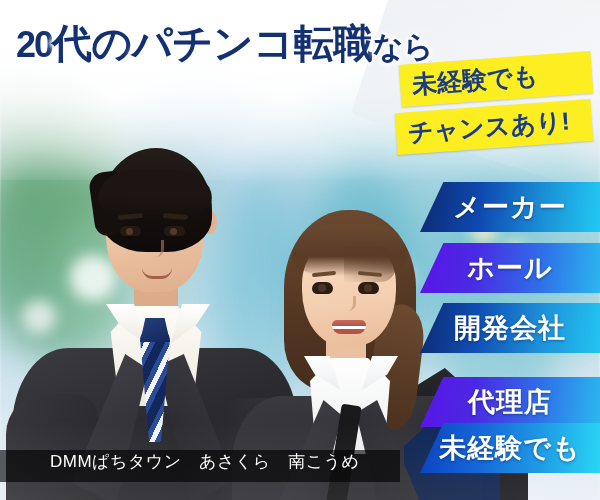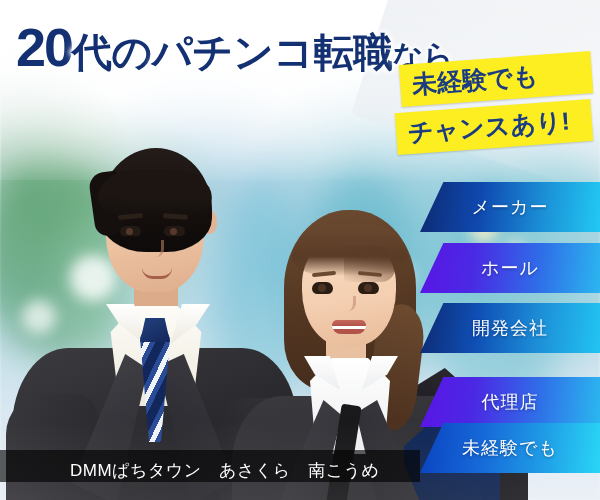--- a/index.html
+++ b/index.html
@@ -224,21 +224,21 @@
   
   .headline{
     position:absolute;left:16px;top:16px;z-index:20;
     font-size:36px;font-weight:700;letter-spacing:-.5px;color:#133072;
     text-shadow:
       0 0 6px rgba(255,255,255,.95),0 0 12px rgba(255,255,255,.9),
       2px 0 4px rgba(255,255,255,.85),-2px 0 4px rgba(255,255,255,.85),
       0 2px 4px rgba(255,255,255,.85),0 -2px 4px rgba(255,255,255,.85);
     white-space:nowrap;
   }
-  .headline .num{font-size:54px;font-weight:700;letter-spacing:-2px;}
+  .headline .num{font-size:36px;font-weight:700;letter-spacing:-2px;}
   .headline .k{font-size:40px;}
   .headline .tail{font-size:30px;}
 
   .chanceup{
     position:absolute;left:18px;top:72px;z-index:20;
     display:flex;align-items:baseline;white-space:nowrap;
   }
   .chance-word{
     font-size:62px;font-weight:700;font-style:italic;letter-spacing:1px;
     color:#1b3c82;
@@ -279,35 +279,35 @@
   
   .cats{position:absolute;left:0;top:0;width:600px;height:500px;z-index:21;pointer-events:none;}
   .cat{
     position:absolute;right:0;height:50px;width:180px;
     display:flex;align-items:center;justify-content:center;
     clip-path:polygon(13% 0,100% 0,100% 100%,0 100%);
     pointer-events:auto;cursor:pointer;
     box-shadow:0 1px 3px rgba(0,0,0,.2);
   }
   .cat span{
-    color:#ffffff;font-weight:400;font-size:18px;letter-spacing:1px;
+    color:#ffffff;font-weight:700;font-size:27px;letter-spacing:1px;
     text-shadow:0 1px 3px rgba(0,20,60,.45);
     white-space:nowrap;
   }
   .cat.c1{top:182px;background:linear-gradient(96deg,#0d2a72 0%,#0f49b0 34%,#1b8fd6 68%,#22c9f3 100%);}
   .cat.c2{top:243px;background:linear-gradient(96deg,#5a14e6 0%,#4a2ae4 30%,#2f6de8 66%,#2bb6ef 100%);}
   .cat.c3{top:303px;background:linear-gradient(96deg,#0d2a72 0%,#0f4fb5 32%,#1d8fd8 66%,#22c4f2 100%);}
   .cat.c4{top:377px;background:linear-gradient(96deg,#5a14e6 0%,#4b28e4 30%,#2f6fe8 66%,#2bb8ef 100%);}
   .cat.c5{top:423px;background:linear-gradient(96deg,#0a43c0 0%,#1668d8 34%,#1f9ce6 68%,#2ad6f6 100%);}
 
   
   .credit{
     position:absolute;left:0;top:450px;width:400px;height:32px;z-index:23;
     background:rgba(0,0,0,.62);
-    display:flex;align-items:flex-end;padding-left:20px;
+    display:flex;align-items:flex-start;
   }
   .credit span{
     color:#fff;font-size:17px;letter-spacing:.5px;margin-left:50px;white-space:nowrap;
   }
 </style>
 </head>
 <body>
 
 <div class="banner">
 

